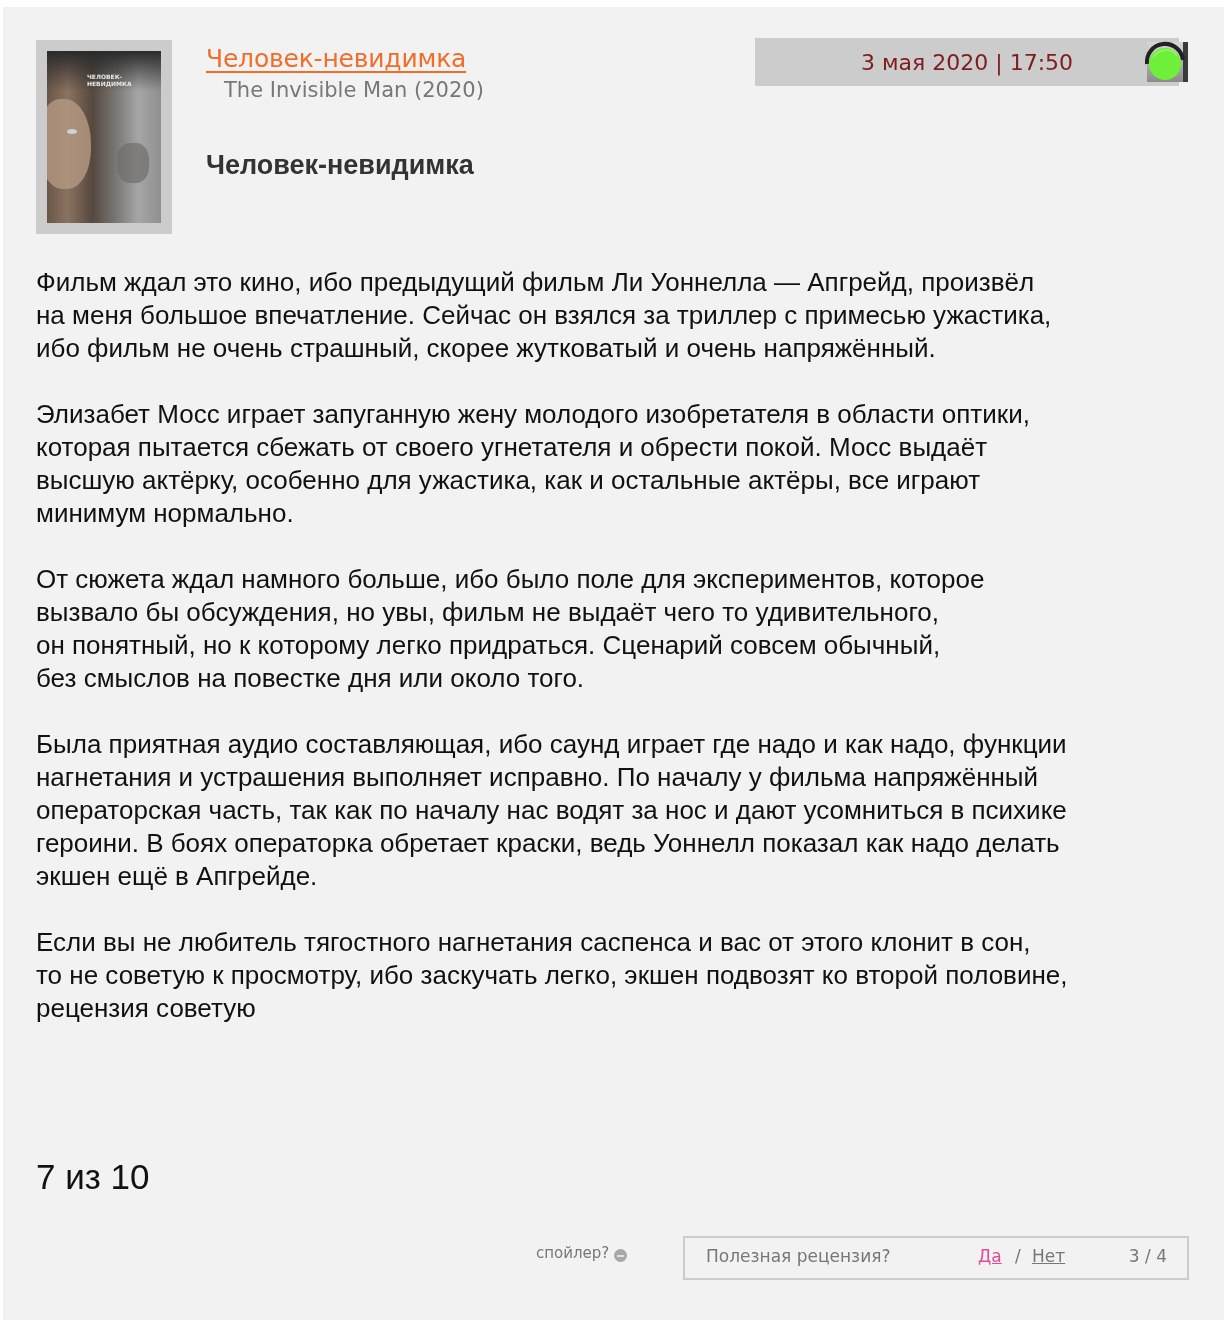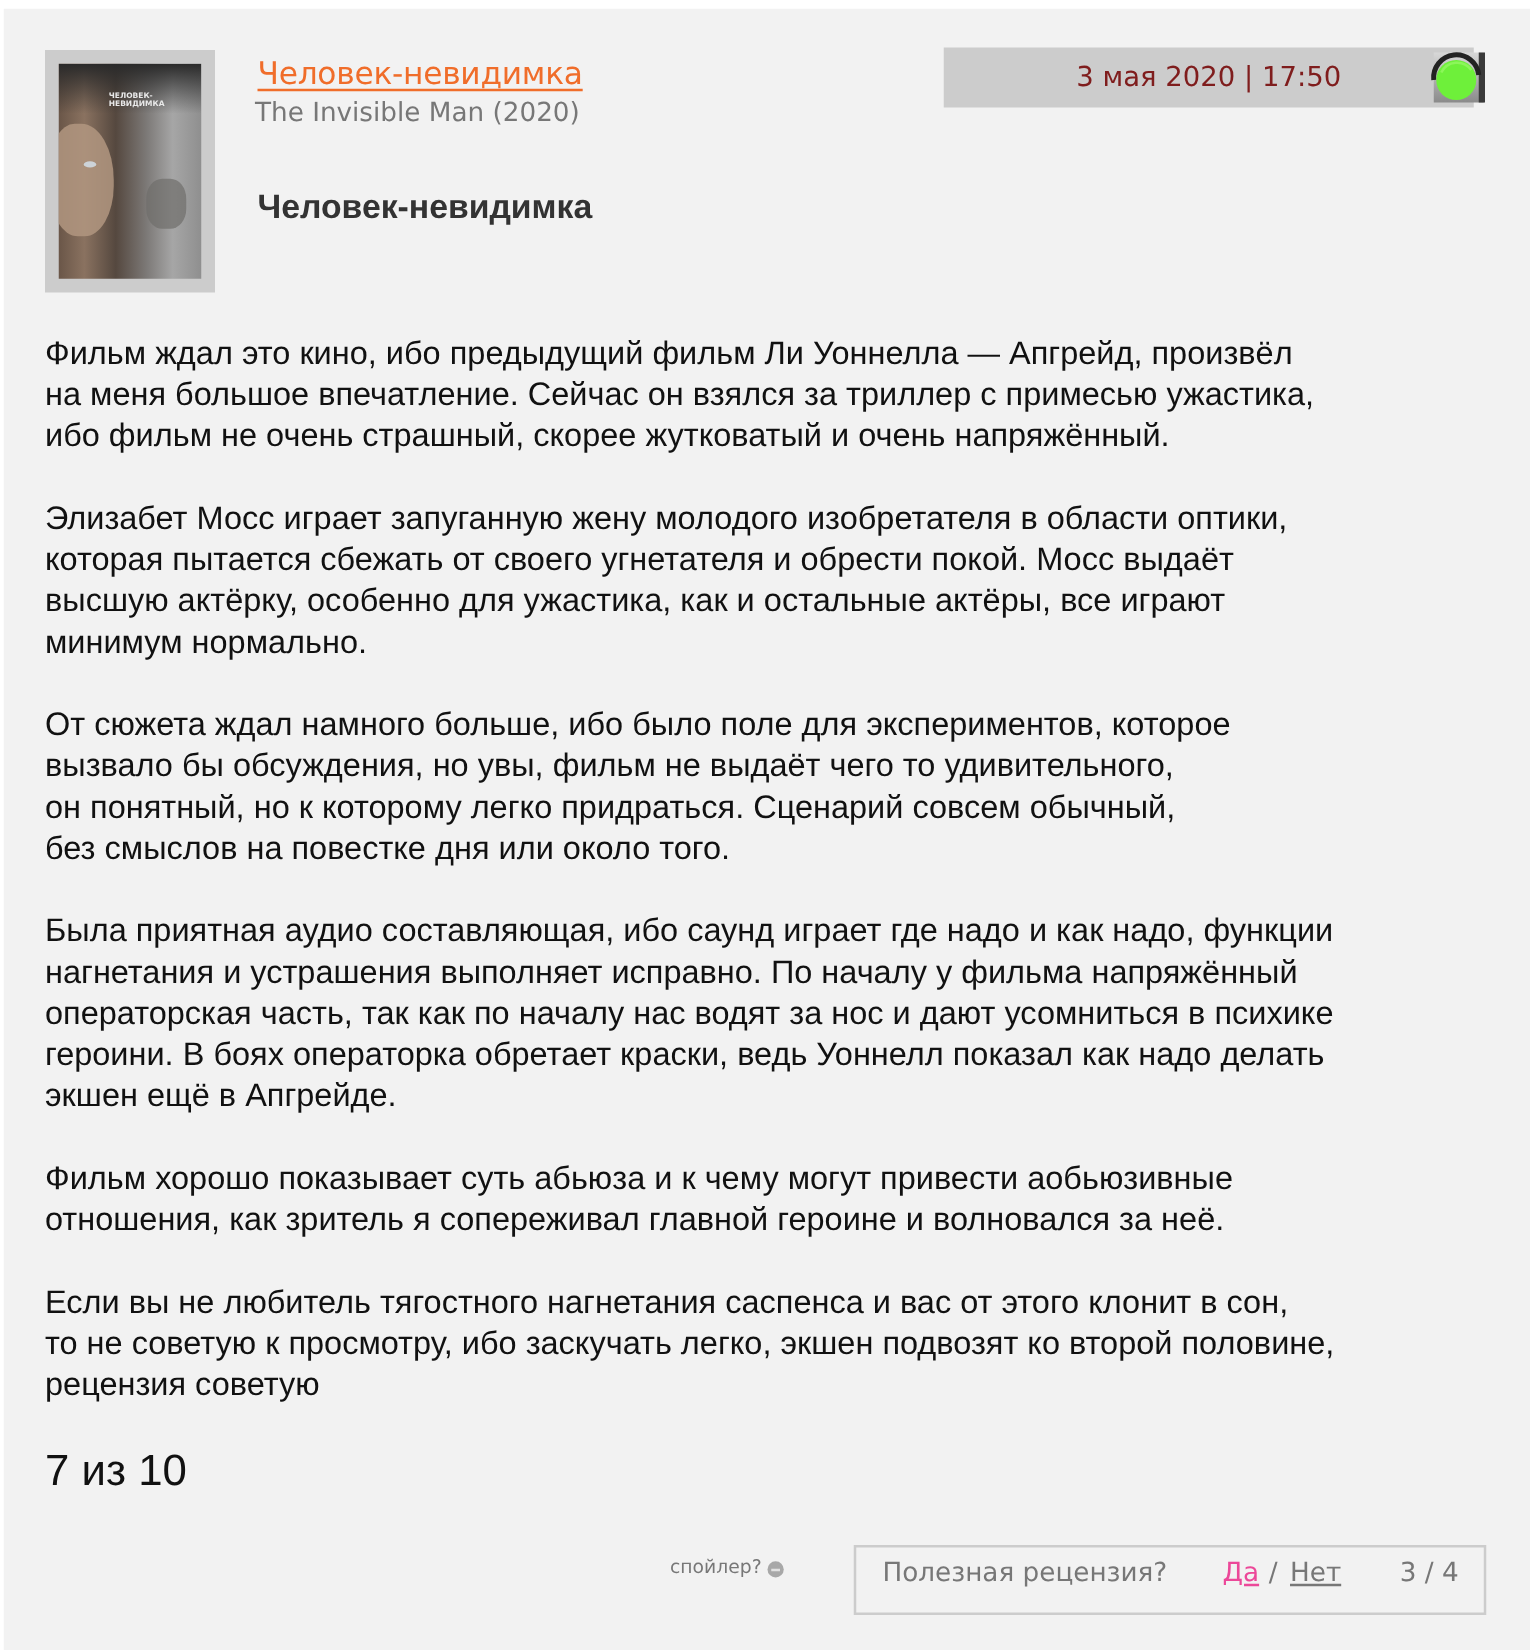--- a/index.html
+++ b/index.html
@@ -26,21 +26,21 @@
   .poster .ptitle { position: absolute; left: 40px; top: 22px; width: 72px;
     font-family: "DejaVu Sans", sans-serif; font-size: 6px; line-height: 7px; color: #e8e8e8; font-weight: bold; }
 
   .film-link {
     position: absolute; left: 206px; top: 44px;
     font-family: "DejaVu Sans", sans-serif; font-size: 25px; color: #f06d2a;
     text-decoration: underline; text-decoration-thickness: 2px; text-underline-offset: 4px;
     white-space: nowrap; letter-spacing: -0.2px;
   }
   .film-orig {
-    position: absolute; left: 204px; top: 78px;
+    position: absolute; left: 224px; top: 78px;
     font-family: "DejaVu Sans", sans-serif; font-size: 21px; color: #777777; white-space: nowrap;
   }
   .review-title {
     position: absolute; left: 206px; top: 150px;
     font-family: "Liberation Sans", sans-serif; font-size: 27px; font-weight: bold; color: #333333; white-space: nowrap;
   }
   .date-box {
     position: absolute; left: 755px; top: 38px; width: 424px; height: 48px;
     background: #cccccc; color: #7f1d1d;
     font-family: "DejaVu Sans", sans-serif; font-size: 22px;
@@ -60,23 +60,23 @@
     font-family: "Liberation Sans", sans-serif; font-size: 35px; color: #111111; white-space: nowrap;
   }
   .spoiler {
     position: absolute; left: 536px; top: 1243px;
     font-family: "DejaVu Sans", sans-serif; font-size: 15px; color: #777777; white-space: nowrap;
     display: flex; align-items: center; gap: 5px;
   }
   .spoiler-icon { width: 13px; height: 13px; border-radius: 50%; background: #a8a8a8; position: relative; margin-top: 6px; }
   .spoiler-icon::after { content: ""; position: absolute; left: 3px; top: 6px; width: 7px; height: 2px; background: #e2e2e2; }
   .useful-box {
-    position: absolute; left: 683px; top: 1236px; width: 506px; height: 56px;
+    position: absolute; left: 683px; top: 1236px; width: 506px; height: 44px;
     border: 2px solid #cccccc; box-sizing: border-box;
-    font-family: "DejaVu Sans", sans-serif; font-size: 21px; color: #777777;
+    font-family: "DejaVu Sans", sans-serif; font-size: 17px; color: #777777;
   }
   .useful-box .q { position: absolute; left: 21px; top: 8px; white-space: nowrap; }
   .useful-box .yes { position: absolute; left: 293px; top: 8px; color: #ec4899; text-decoration: underline; cursor: pointer; }
   .useful-box .sep { position: absolute; left: 330px; top: 8px; }
   .useful-box .no { position: absolute; left: 347px; top: 8px; color: #777777; text-decoration: underline; cursor: pointer; }
   .useful-box .votes { position: absolute; right: 20px; top: 8px; white-space: nowrap; }
 </style>
 </head>
 <body>
 
@@ -136,24 +136,20 @@
     <span>без смыслов на повестке дня или около того.</span>
   </p>
   <p>
     <span>Была приятная аудио составляющая, ибо саунд играет где надо и как надо, функции</span>
     <span>нагнетания и устрашения выполняет исправно. По началу у фильма напряжённый</span>
     <span>операторская часть, так как по началу нас водят за нос и дают усомниться в психике</span>
     <span>героини. В боях операторка обретает краски, ведь Уоннелл показал как надо делать</span>
     <span>экшен ещё в Апгрейде.</span>
   </p>
   <p>
-    <span>Фильм хорошо показывает суть абьюза и к чему могут привести аобьюзивные</span>
-    <span>отношения, как зритель я сопереживал главной героине и волновался за неё.</span>
-  </p>
-  <p>
     <span>Если вы не любитель тягостного нагнетания саспенса и вас от этого клонит в сон,</span>
     <span>то не советую к просмотру, ибо заскучать легко, экшен подвозят ко второй половине,</span>
     <span>рецензия советую</span>
   </p>
 </div>
 
 <div class="rating-line">7 из 10</div>
 
 <div class="spoiler">
   <span>спойлер?</span>

